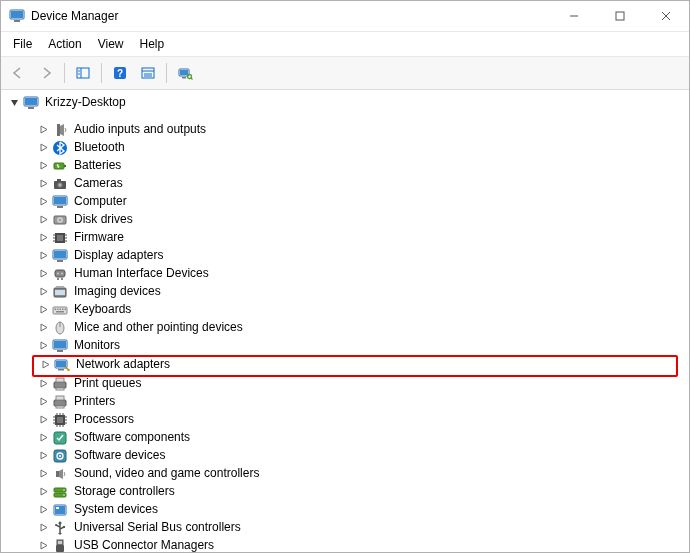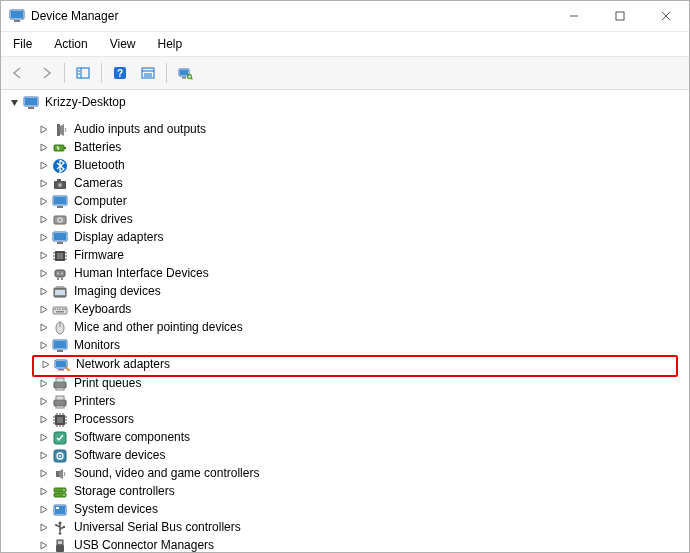--- a/index.html
+++ b/index.html
@@ -2,21 +2,21 @@
 <html><head>
 <meta charset="utf-8">
 <style>
   html,body{margin:0;padding:0;font-family:"Segoe UI",Tahoma,sans-serif;font-size:12px;color:#000;background:#fff}
   .window{width:690px;height:553px;border:1px solid #b0b0b0;box-sizing:border-box;display:flex;flex-direction:column;background:#fff}
   .titlebar{height:30px;display:flex;align-items:center;padding-left:8px;background:#fff;border-bottom:1px solid #e8e8e8}
   .titlebar .app-icon{width:16px;height:16px;margin-right:6px}
   .titlebar .title{flex:0 0 auto;color:#000}
   .titlebar .spacer{flex:1}
   .win-btn{width:46px;height:30px;display:flex;align-items:center;justify-content:center;color:#555}
-  .menubar{height:20px;display:flex;align-items:center;padding:2px 4px;gap:6px;border-bottom:1px solid #e8e8e8}
+  .menubar{height:20px;display:flex;align-items:center;padding:2px 4px;gap:0;border-bottom:1px solid #e8e8e8}
   .menu-item{padding:2px 8px}
   .toolbar{height:28px;display:flex;align-items:center;padding:2px 4px;gap:2px;border-bottom:1px solid #dcdcdc;background:#f7f7f7}
   .tool-btn{width:24px;height:24px;display:flex;align-items:center;justify-content:center;border:1px solid transparent;border-radius:2px}
   .tool-btn.disabled{opacity:.45}
   .tool-sep{width:1px;height:20px;background:#ccc;margin:0 3px}
   .content{flex:1;overflow:auto;border-top:1px solid #fff;padding:4px 2px}
   .tree-root{list-style:none;margin:0;padding:0}
   .tree-root ul{list-style:none;margin:9px;padding:0 0 0 20px}
   .tree-row{display:flex;align-items:flex-start;height:18px;padding-left:4px;white-space:nowrap}
   .expander{width:14px;height:14px;display:flex;align-items:center;justify-content:center;margin-right:2px;color:#6b6b6b}
@@ -143,46 +143,46 @@
               </div>
             </li>
             <li>
               <div class="tree-row">
                 <span class="expander">
                   <svg width="9" height="9">
                     <path d="M2 1 L8 4.5 L2 8 Z" fill="none" stroke="#6b6b6b" stroke-width="1"></path>
                   </svg>
                 </span>
                 <span class="cat-icon"><svg width="16" height="16" viewBox="0 0 16 16">
+                    <use href="#ic-bluetooth"></use>
+                  </svg></span>
+                <span class="cat-label">Bluetooth</span>
+              </div>
+            </li>
+            <li>
+              <div class="tree-row">
+                <span class="expander">
+                  <svg width="9" height="9">
+                    <path d="M2 1 L8 4.5 L2 8 Z" fill="none" stroke="#6b6b6b" stroke-width="1"></path>
+                  </svg>
+                </span>
+                <span class="cat-icon"><svg width="16" height="16" viewBox="0 0 16 16">
                     <use href="#ic-battery"></use>
                   </svg></span>
                 <span class="cat-label">Batteries</span>
               </div>
             </li>
             <li>
               <div class="tree-row">
                 <span class="expander">
                   <svg width="9" height="9">
                     <path d="M2 1 L8 4.5 L2 8 Z" fill="none" stroke="#6b6b6b" stroke-width="1"></path>
                   </svg>
                 </span>
                 <span class="cat-icon"><svg width="16" height="16" viewBox="0 0 16 16">
-                    <use href="#ic-bluetooth"></use>
-                  </svg></span>
-                <span class="cat-label">Bluetooth</span>
-              </div>
-            </li>
-            <li>
-              <div class="tree-row">
-                <span class="expander">
-                  <svg width="9" height="9">
-                    <path d="M2 1 L8 4.5 L2 8 Z" fill="none" stroke="#6b6b6b" stroke-width="1"></path>
-                  </svg>
-                </span>
-                <span class="cat-icon"><svg width="16" height="16" viewBox="0 0 16 16">
                     <use href="#ic-camera"></use>
                   </svg></span>
                 <span class="cat-label">Cameras</span>
               </div>
             </li>
             <li>
               <div class="tree-row">
                 <span class="expander">
                   <svg width="9" height="9">
                     <path d="M2 1 L8 4.5 L2 8 Z" fill="none" stroke="#6b6b6b" stroke-width="1"></path>
@@ -208,36 +208,36 @@
               </div>
             </li>
             <li>
               <div class="tree-row">
                 <span class="expander">
                   <svg width="9" height="9">
                     <path d="M2 1 L8 4.5 L2 8 Z" fill="none" stroke="#6b6b6b" stroke-width="1"></path>
                   </svg>
                 </span>
                 <span class="cat-icon"><svg width="16" height="16" viewBox="0 0 16 16">
+                    <use href="#ic-firmware"></use>
+                  </svg></span>
+                <span class="cat-label">Firmware</span>
+              </div>
+            </li>
+            <li>
+              <div class="tree-row">
+                <span class="expander">
+                  <svg width="9" height="9">
+                    <path d="M2 1 L8 4.5 L2 8 Z" fill="none" stroke="#6b6b6b" stroke-width="1"></path>
+                  </svg>
+                </span>
+                <span class="cat-icon"><svg width="16" height="16" viewBox="0 0 16 16">
                     <use href="#ic-display"></use>
                   </svg></span>
                 <span class="cat-label">Display adapters</span>
-              </div>
-            </li>
-            <li>
-              <div class="tree-row">
-                <span class="expander">
-                  <svg width="9" height="9">
-                    <path d="M2 1 L8 4.5 L2 8 Z" fill="none" stroke="#6b6b6b" stroke-width="1"></path>
-                  </svg>
-                </span>
-                <span class="cat-icon"><svg width="16" height="16" viewBox="0 0 16 16">
-                    <use href="#ic-firmware"></use>
-                  </svg></span>
-                <span class="cat-label">Firmware</span>
               </div>
             </li>
             <li>
               <div class="tree-row">
                 <span class="expander">
                   <svg width="9" height="9">
                     <path d="M2 1 L8 4.5 L2 8 Z" fill="none" stroke="#6b6b6b" stroke-width="1"></path>
                   </svg>
                 </span>
                 <span class="cat-icon"><svg width="16" height="16" viewBox="0 0 16 16">

